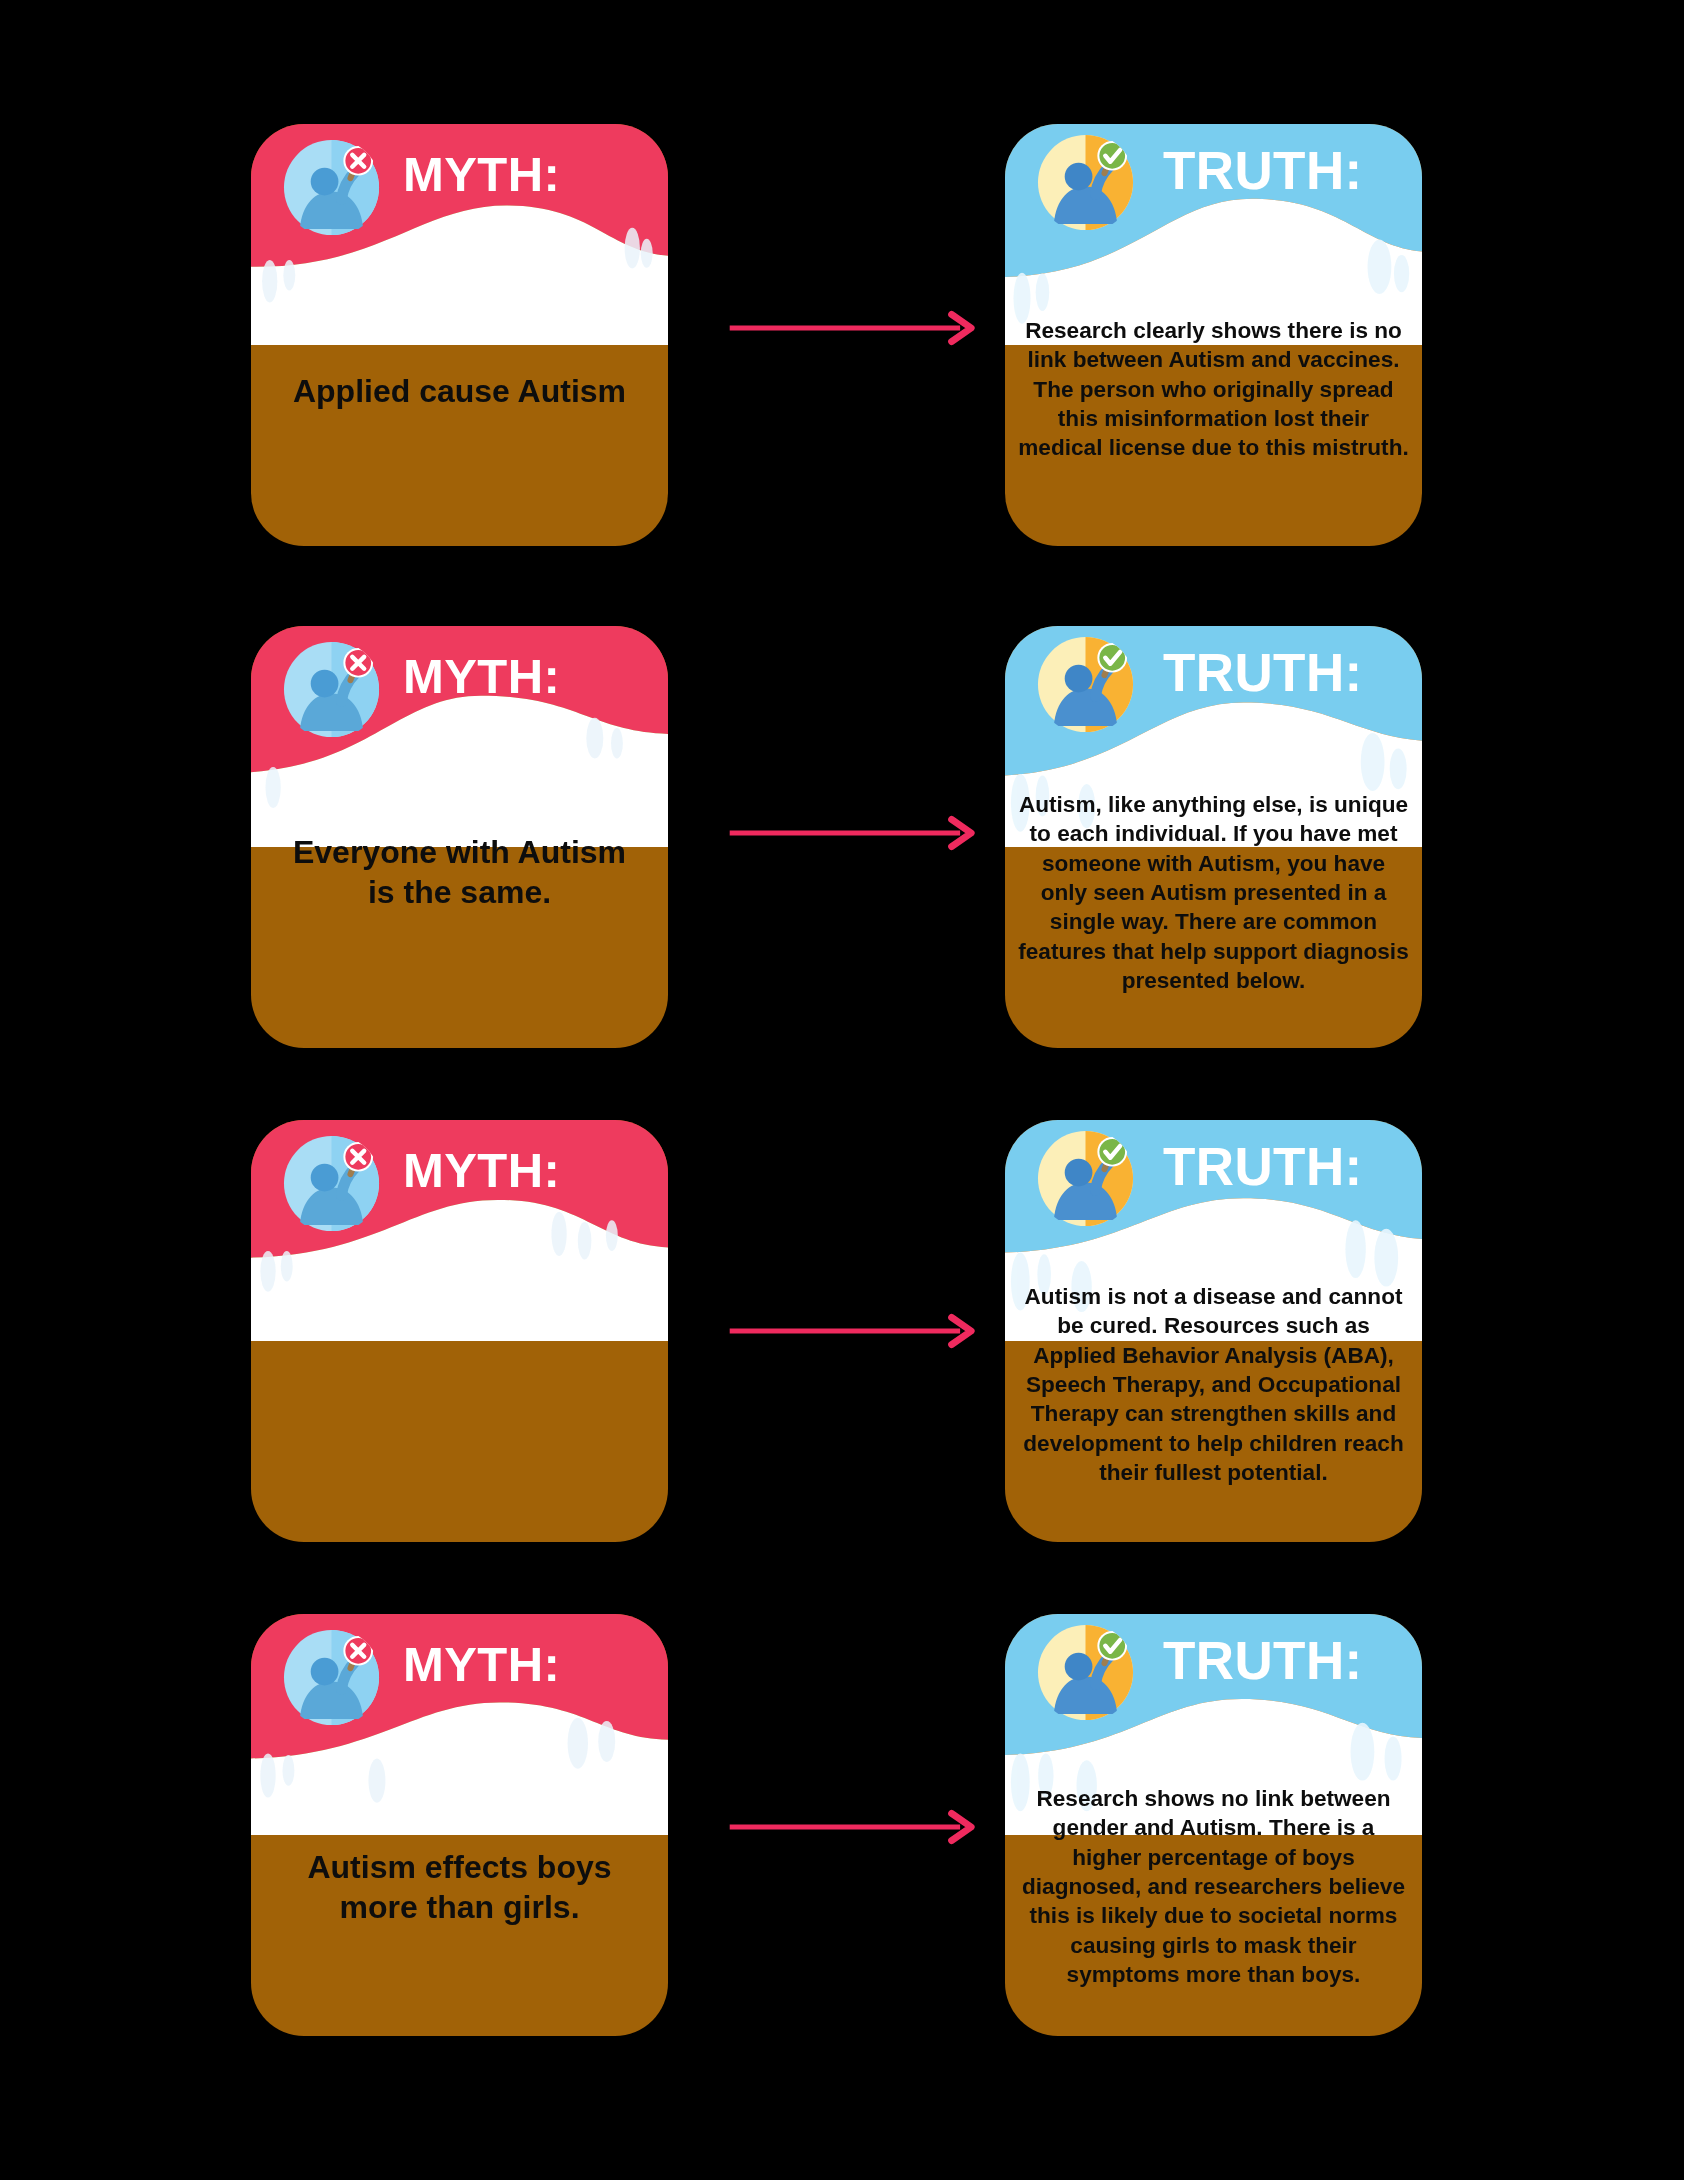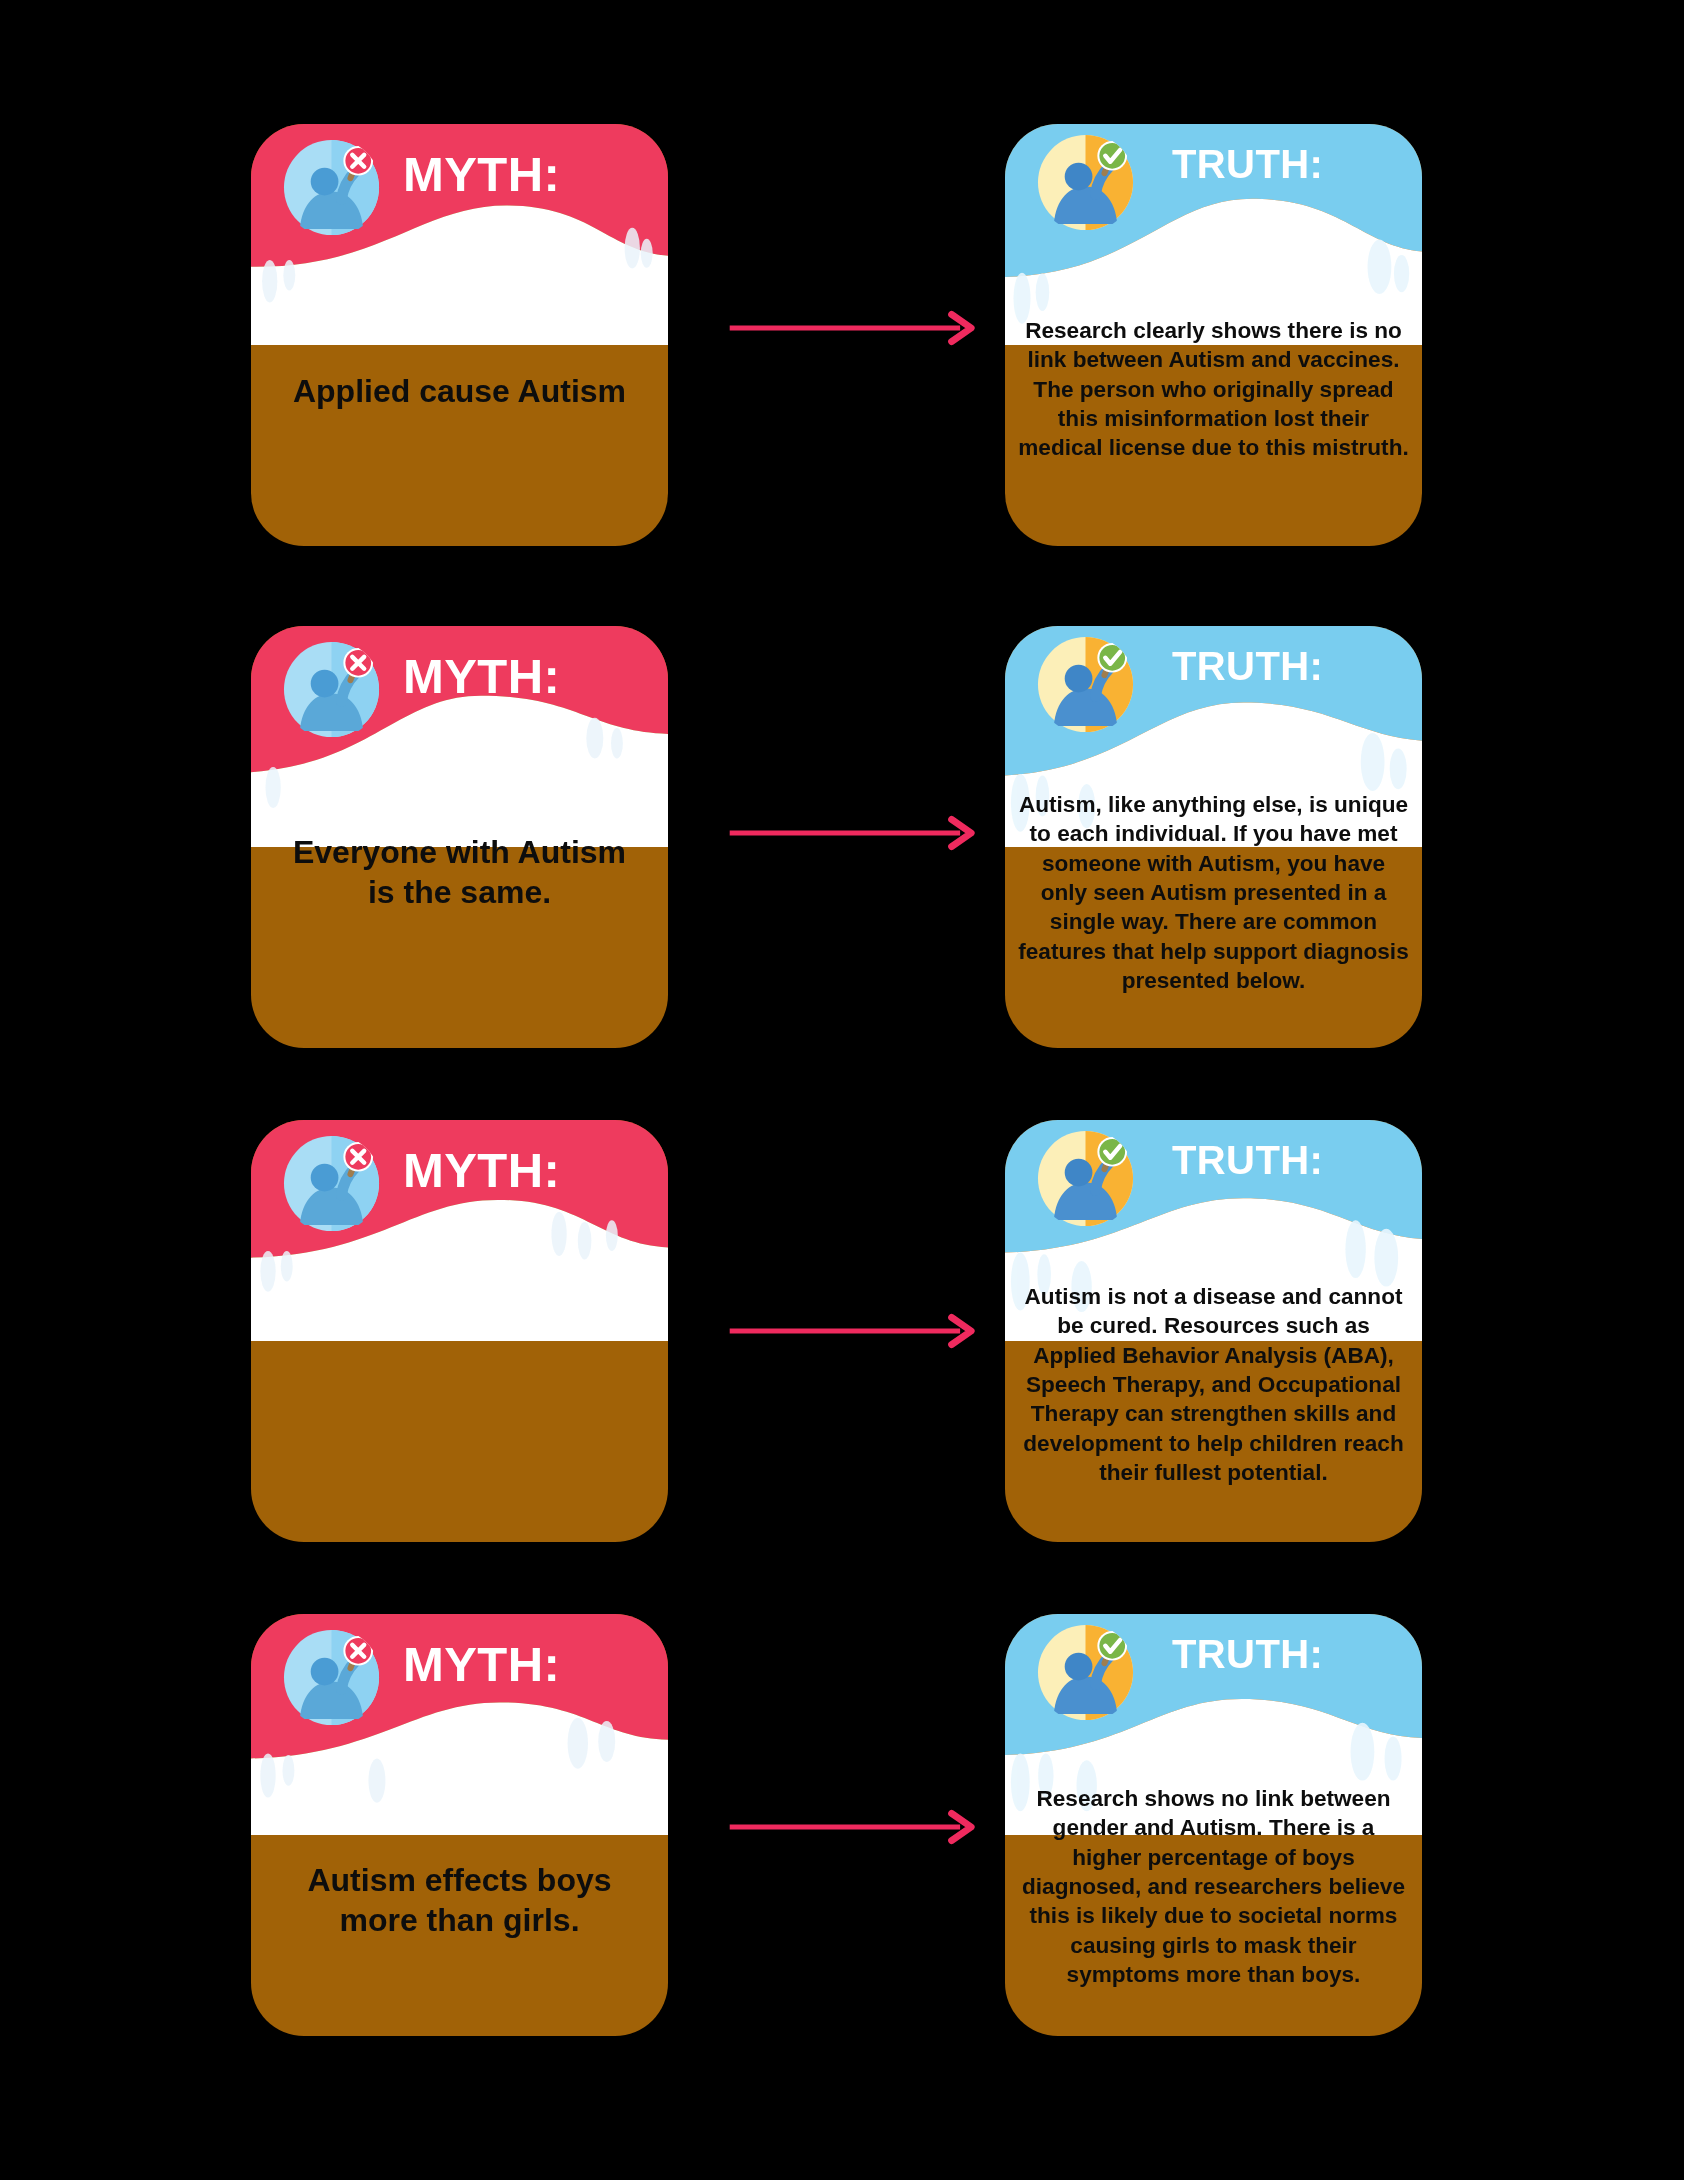--- a/index.html
+++ b/index.html
@@ -12,21 +12,21 @@
         background:#a16207;overflow:hidden;}
   .card.myth{left:251px;}
   .card.truth{left:1005px;}
 
   .head{position:absolute;left:0;top:0;width:100%;height:221px;overflow:hidden;}
   .head svg{position:absolute;left:0;top:0;width:100%;height:100%;display:block;}
 
   .hdr-title{position:absolute;z-index:4;font-weight:700;color:#ffffff;
              letter-spacing:0.4px;line-height:1;white-space:nowrap;}
   .myth .hdr-title{left:152px;top:25.6px;font-size:49px;}
-  .truth .hdr-title{left:158px;top:20.4px;font-size:40px;margin-left:9px;}
+  .truth .hdr-title{left:158px;top:20.4px;font-size:53px;}
 
   .icon{position:absolute;z-index:5;width:99px;height:99px;border-radius:50%;
         overflow:hidden;}
   .myth .icon{left:31px;top:13.6px;}
   .truth .icon{left:31px;top:8.5px;}
   .icon svg{width:100%;height:100%;display:block;}
 
   .body{position:absolute;left:0;right:0;z-index:3;
         text-align:center;color:#0d0d0d;font-weight:700;
         padding:0 29px;box-sizing:border-box;}
@@ -275,21 +275,21 @@
           <path d="M18,92 C20,66 34,54 50,54 C66,54 80,66 82,92 Z" fill="#5aa8d8"></path>
           <circle cx="43" cy="44" r="14" fill="#4a9cd4"></circle>
           <path d="M60,62 C62,48 68,40 74,34" stroke="#5aa8d8" stroke-width="11" fill="none" stroke-linecap="round"></path>
           <rect x="68" y="28" width="6" height="16" rx="3" fill="#a07d4e" transform="rotate(22 71 36)"></rect>
           <circle cx="77" cy="23" r="15" fill="#ffffff"></circle>
           <circle cx="77" cy="23" r="13" fill="#ee3b5e"></circle>
           <path d="M71,17 L83,29 M83,17 L71,29" stroke="#ffffff" stroke-width="4.5" stroke-linecap="round"></path>
         </svg>
       </div>
       <div class="hdr-title">MYTH:</div>
-      <div class="body" style="top:246px;">Autism effects boys more than girls.</div>
+      <div class="body" style="top:233px;">Autism effects boys more than girls.</div>
     </div>
 
     <div class="arrow" style="top:196px;">
       <svg viewBox="0 0 300 40" preserveAspectRatio="none">
         <line x1="2" y1="20" x2="272" y2="20" stroke="#ef2a5e" stroke-width="6"></line>
         <polyline points="262,4 285,20 262,36" fill="none" stroke="#ef2a5e" stroke-width="8" stroke-linecap="round" stroke-linejoin="round"></polyline>
       </svg>
     </div>
 
     <div class="card truth">

